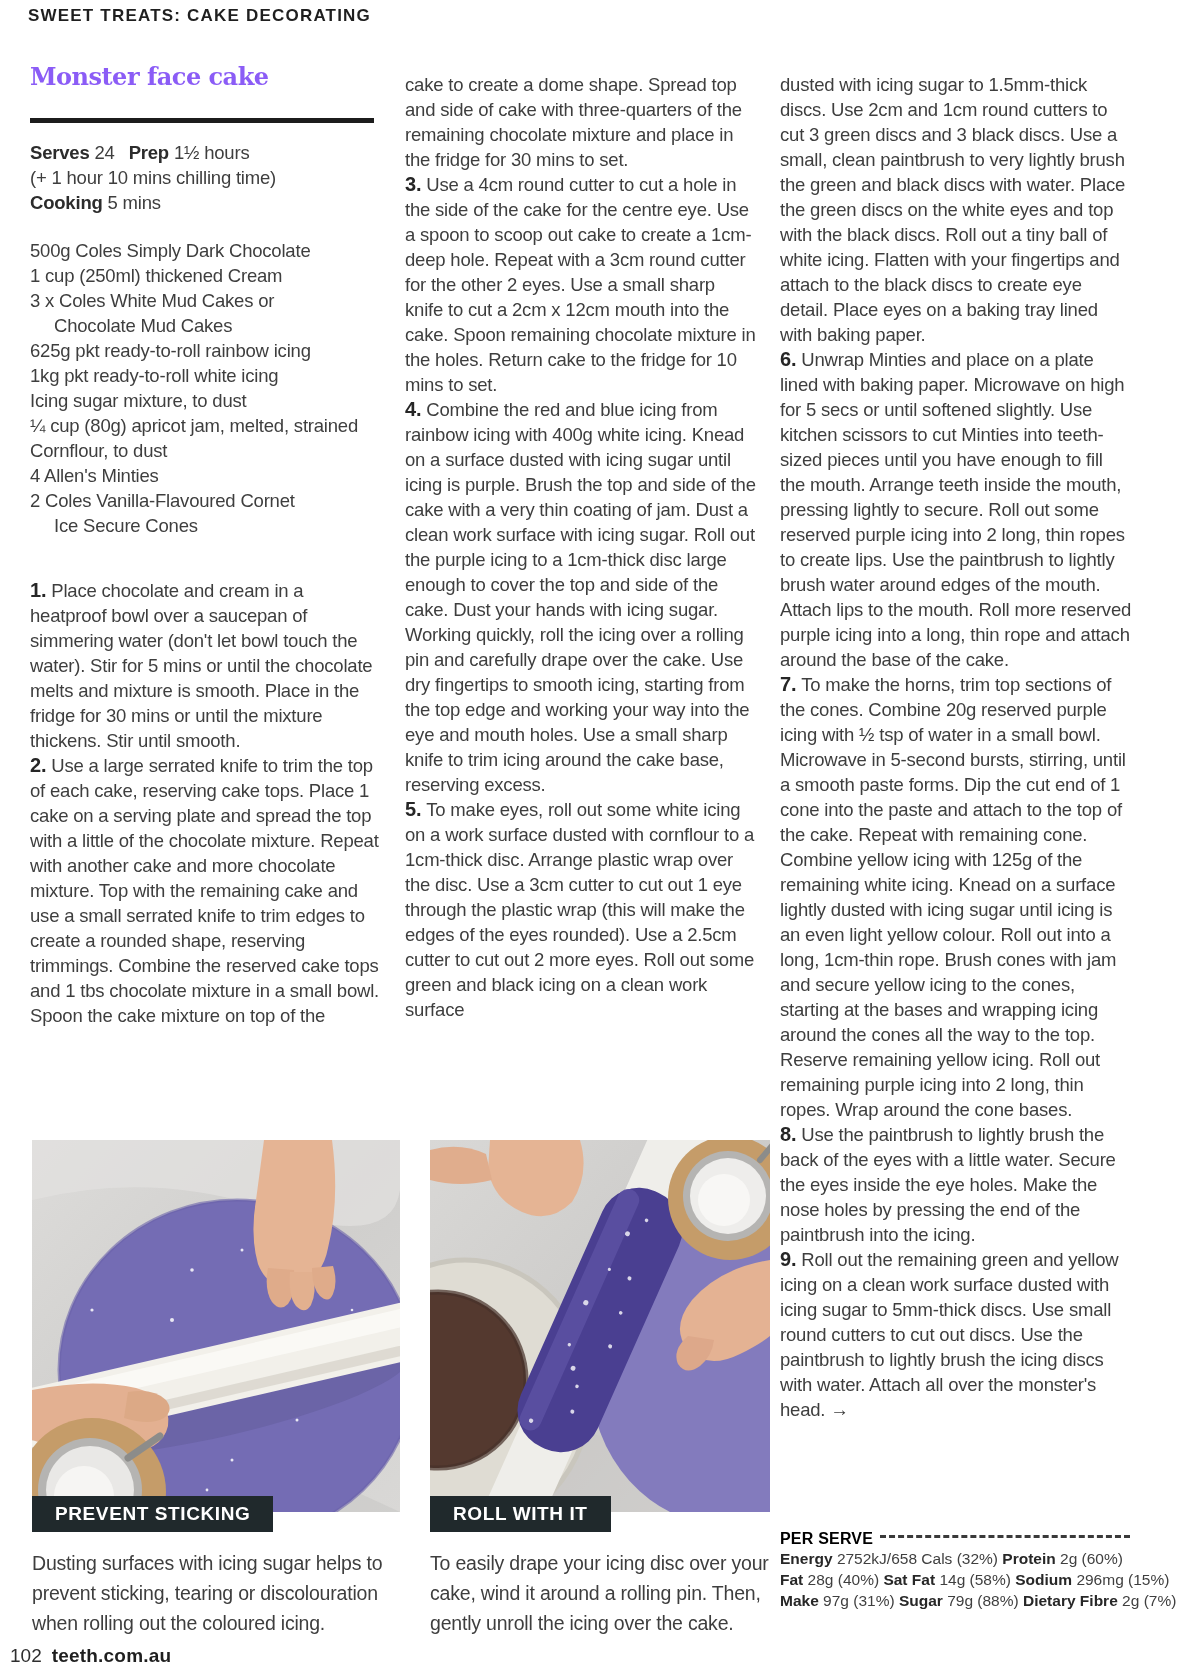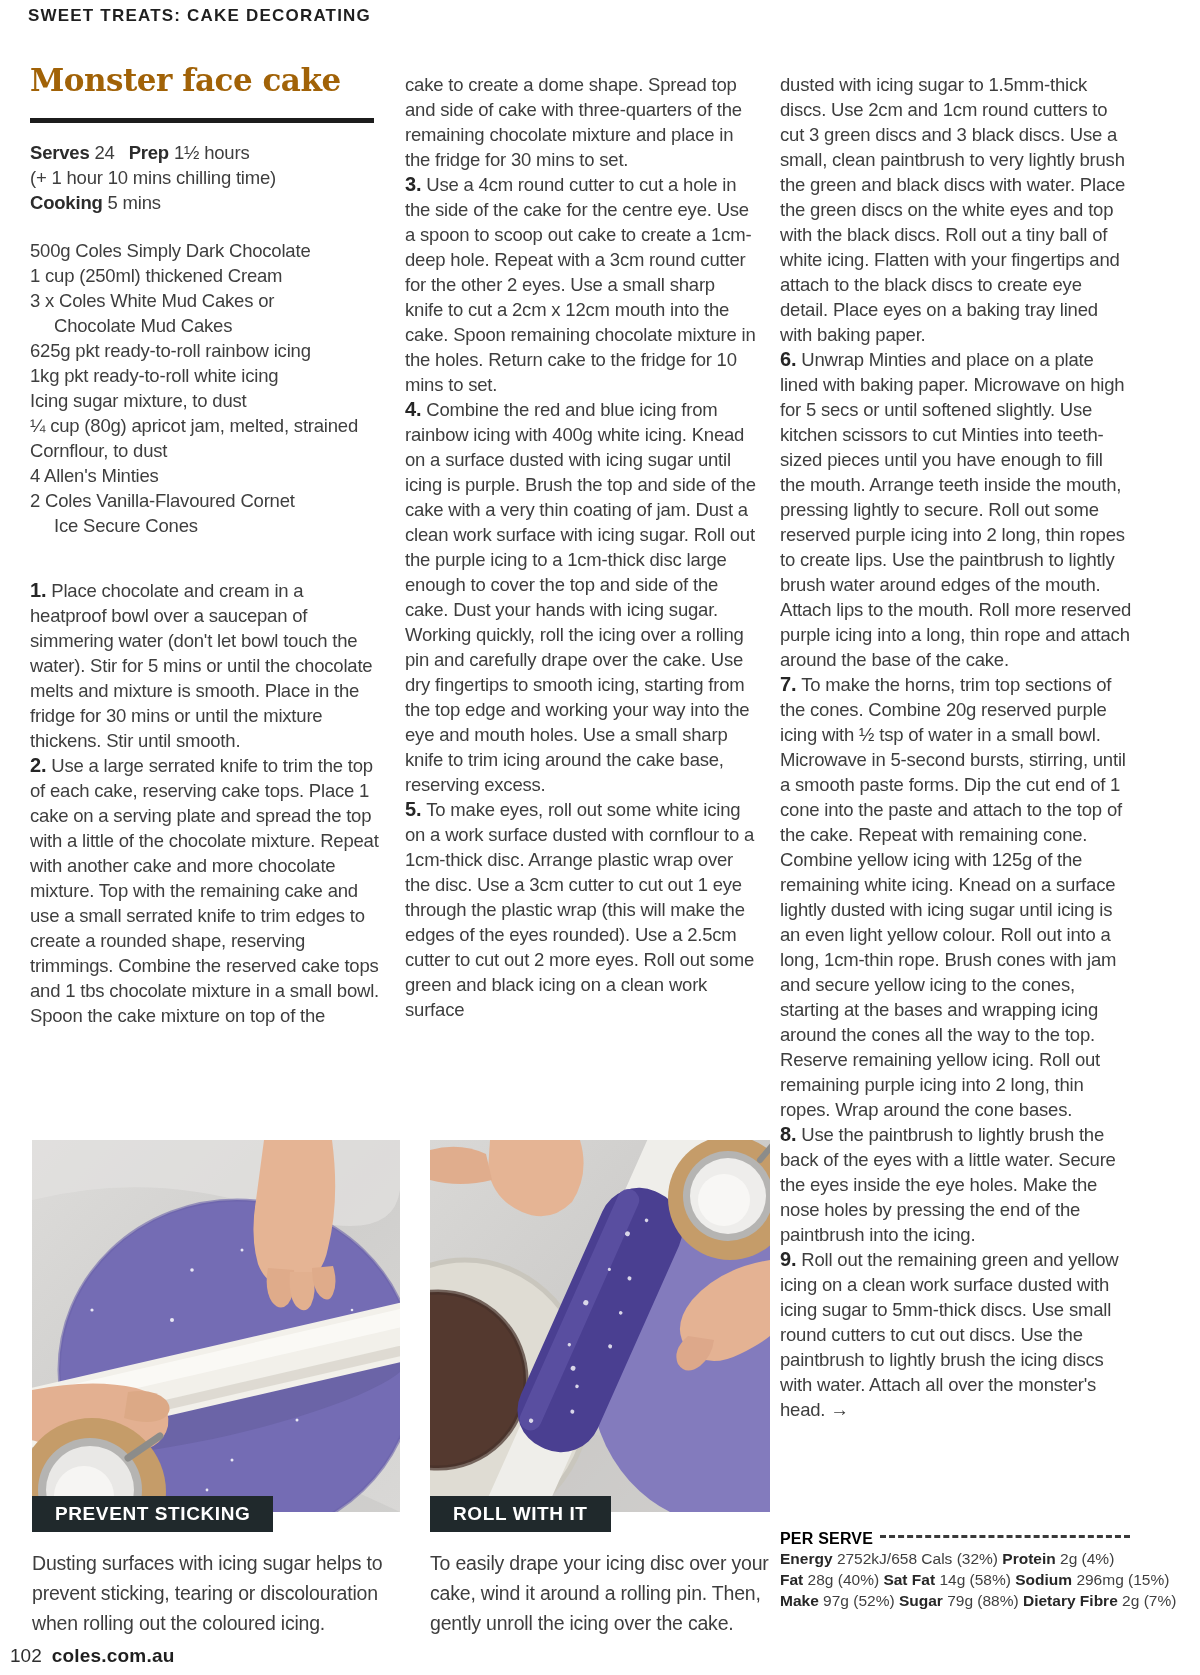--- a/index.html
+++ b/index.html
@@ -4,21 +4,21 @@
 <style>
   html,body{margin:0;padding:0;}
   body{
     width:1200px;height:1675px;position:relative;background:#ffffff;
     font-family:"Liberation Sans", sans-serif;color:#3e3e3e;overflow:hidden;
   }
   .abs{position:absolute;}
   
   .kicker{left:28px;top:6px;font-size:17px;font-weight:bold;letter-spacing:1.2px;color:#1f1f1f;}
   
-  .title{left:30px;top:62px;font-family:"DejaVu Serif", serif;font-weight:bold;font-size:31px;color:#a16207;letter-spacing:-0.5px;}
+  .title{left:30px;top:62px;font-family:"DejaVu Serif", serif;font-weight:bold;font-size:24px;color:#8b5cf6;letter-spacing:-0.5px;}
   .title-rule{left:30px;top:118px;width:344px;height:5px;background:#1c1c1c;}
   
   .col{width:352px;font-size:18.5px;line-height:25px;letter-spacing:-0.2px;color:#3e3e3e;}
   #col1{left:30px;top:140px;}
   #col2{left:405px;top:72px;}
   #col3{left:780px;top:72px;}
   .meta{line-height:25px;white-space:nowrap;}
   .meta b{color:#2c2c2c;}
   .meta .sp{margin-left:14px;margin-top:12px;}
   .ingredients{margin-top:23px;margin-bottom:40px;}
@@ -92,23 +92,23 @@
   <p class="step"><span class="stepnum">7.</span><span>To make the horns, trim top sections of the cones. Combine 20g reserved purple icing with ½ tsp of water in a small bowl. Microwave in 5-second bursts, stirring, until a smooth paste forms. Dip the cut end of 1 cone into the paste and attach to the top of the cake. Repeat with remaining cone. Combine yellow icing with 125g of the remaining white icing. Knead on a surface lightly dusted with icing sugar until icing is an even light yellow colour. Roll out into a long, 1cm-thin rope. Brush cones with jam and secure yellow icing to the cones, starting at the bases and wrapping icing around the cones all the way to the top. Reserve remaining yellow icing. Roll out remaining purple icing into 2 long, thin ropes. Wrap around the cone bases.</span></p>
   <p class="step"><span class="stepnum">8.</span><span>Use the paintbrush to lightly brush the back of the eyes with a little water. Secure the eyes inside the eye holes. Make the nose holes by pressing the end of the paintbrush into the icing.</span></p>
   <p class="step"><span class="stepnum">9.</span><span>Roll out the remaining green and yellow icing on a clean work surface dusted with icing sugar to 5mm-thick discs. Use small round cutters to cut out discs. Use the paintbrush to lightly brush the icing discs with water. Attach all over the monster's head. →</span></p>
 </div>
 
 <div class="abs" id="per-serve">
   <div class="ps-head">
     <span class="ps-label">PER SERVE</span>
     <span class="ps-dash"></span>
   </div>
-  <div class="ps-line"><b>Energy</b> <span>2752kJ/658 Cals (32%)</span> <b>Protein</b> <span>2g (4%)</span></div>
+  <div class="ps-line"><b>Energy</b> <span>2752kJ/658 Cals (32%)</span> <b>Protein</b> <span>2g (60%)</span></div>
   <div class="ps-line"><b>Fat</b> <span>28g (40%)</span> <b>Sat Fat</b> <span>14g (58%)</span> <b>Sodium</b> <span>296mg (15%)</span></div>
-  <div class="ps-line"><b>Make</b> <span>97g (52%)</span> <b>Sugar</b> <span>79g (88%)</span> <b>Dietary Fibre</b> <span>2g (7%)</span></div>
+  <div class="ps-line"><b>Make</b> <span>97g (31%)</span> <b>Sugar</b> <span>79g (88%)</span> <b>Dietary Fibre</b> <span>2g (7%)</span></div>
 </div>
 
 <svg class="abs photo" id="photo-left" width="368" height="372" viewBox="0 0 368 372">
   <defs>
     <linearGradient id="marble1" x1="0" y1="0" x2="1" y2="1">
       <stop offset="0" stop-color="#dddcda"></stop>
         <stop offset="0.5" stop-color="#cfcecc"></stop>
         <stop offset="1" stop-color="#d9d8d6"></stop>
     </linearGradient>
   </defs>
@@ -214,14 +214,14 @@
   </g>
 </svg>
 
 <div class="abs badge" id="badge-left">PREVENT STICKING</div>
 <div class="abs badge" id="badge-right">ROLL WITH IT</div>
 
 <div class="abs cap" id="cap-left">Dusting surfaces with icing sugar helps to prevent sticking, tearing or discolouration when rolling out the coloured icing.</div>
 <div class="abs cap" id="cap-right">To easily drape your icing disc over your cake, wind it around a rolling pin. Then, gently unroll the icing over the cake.</div>
 
 <div class="abs" id="footer">
-  <span>102</span><b>coles.com.au</b>
+  <span>102</span><b>teeth.com.au</b>
 </div>
 
 </body></html>

